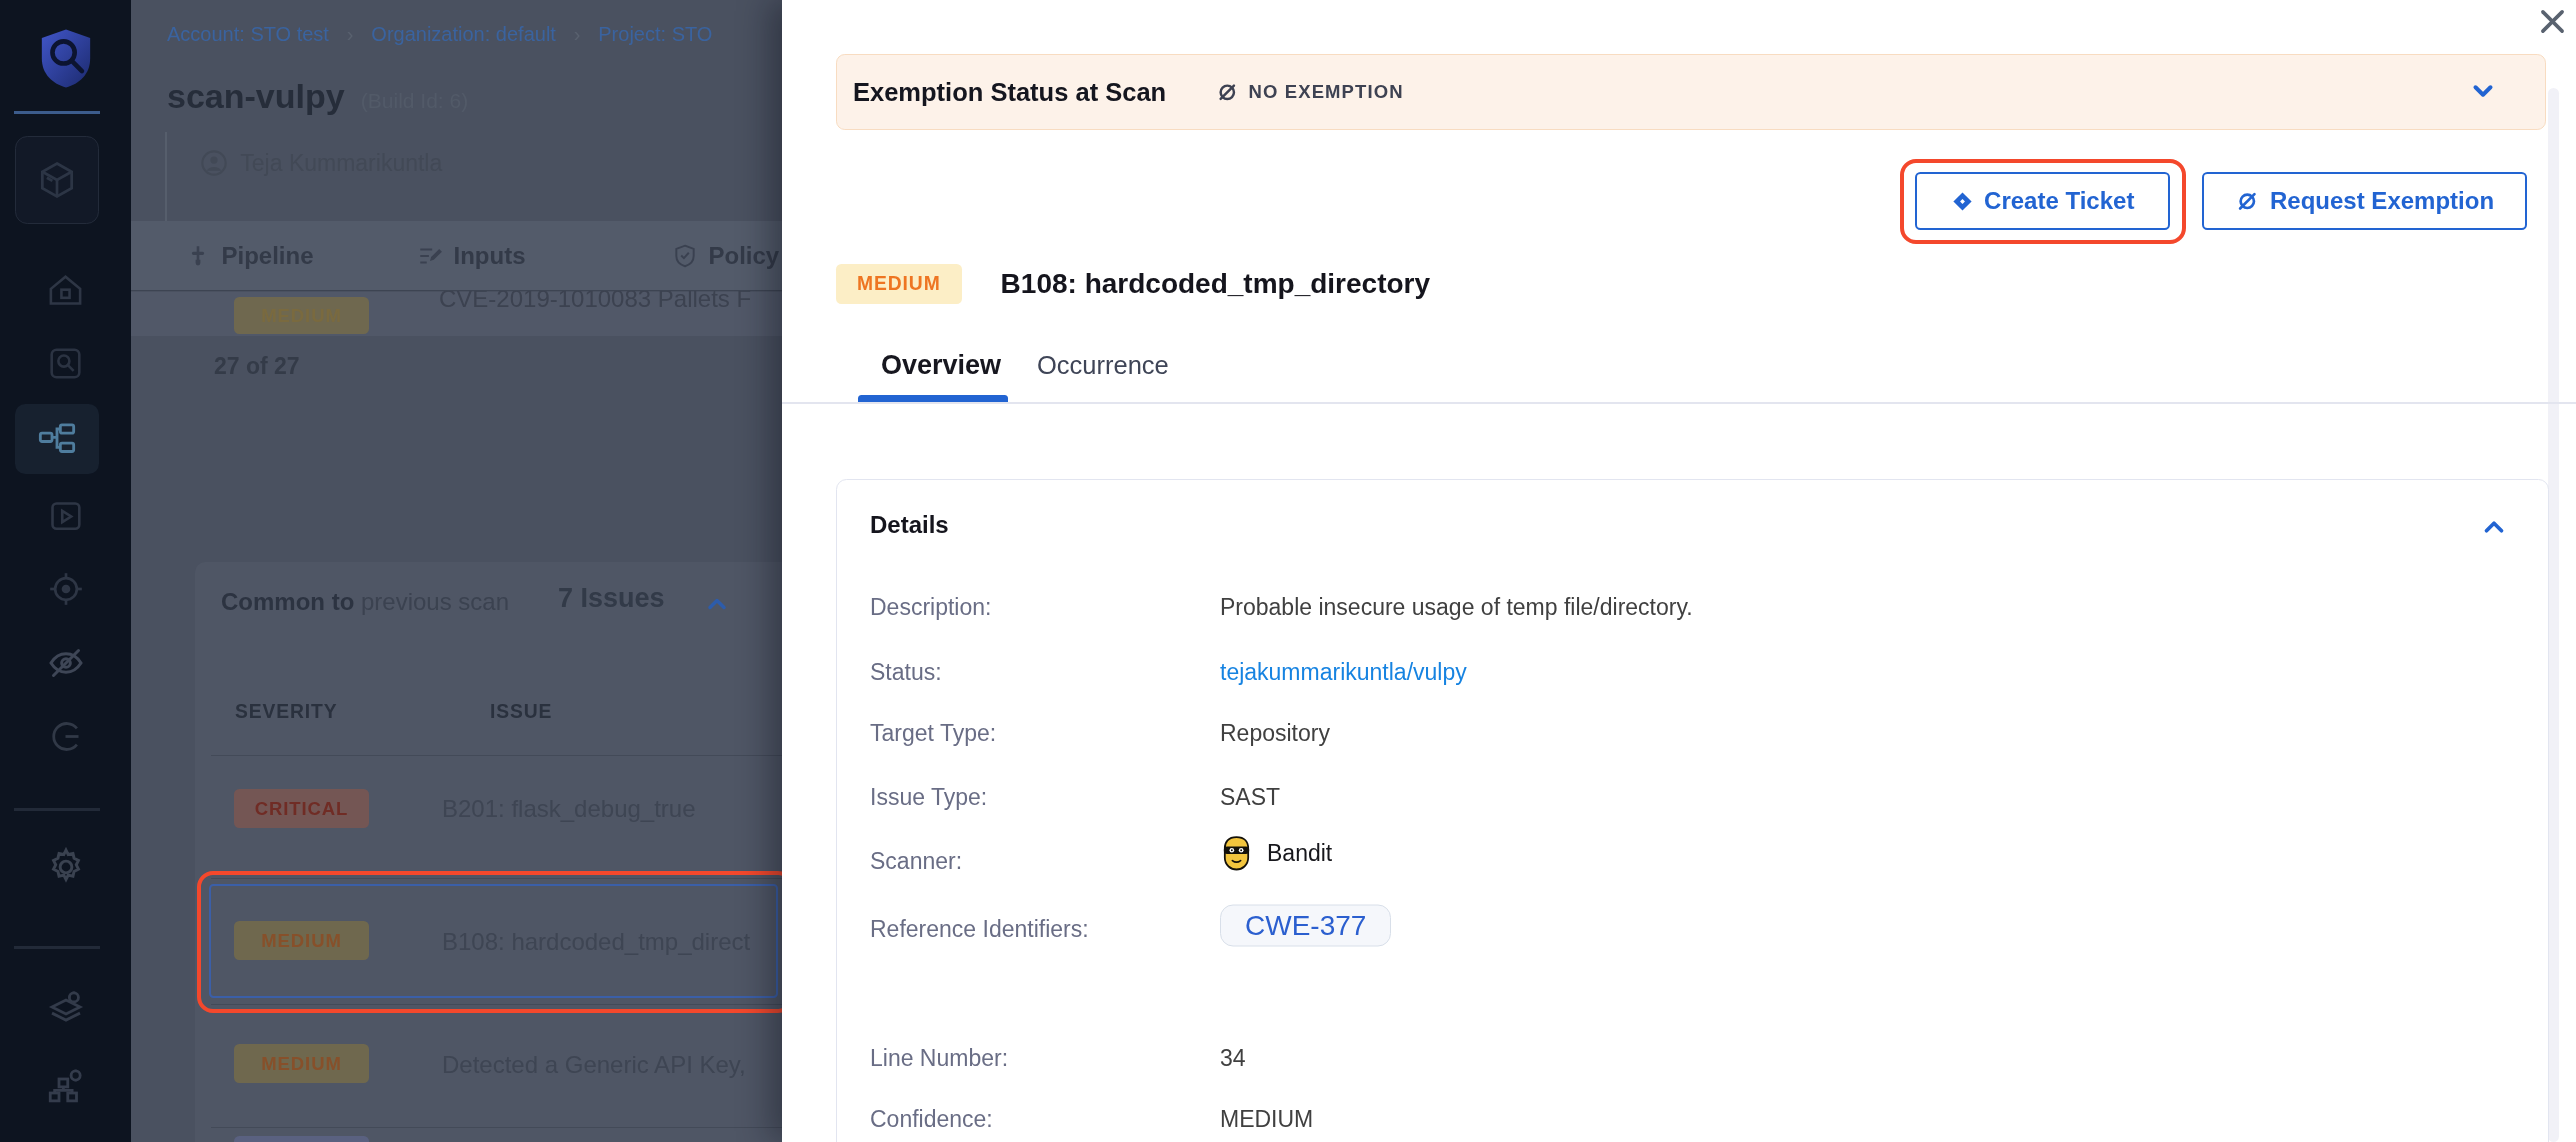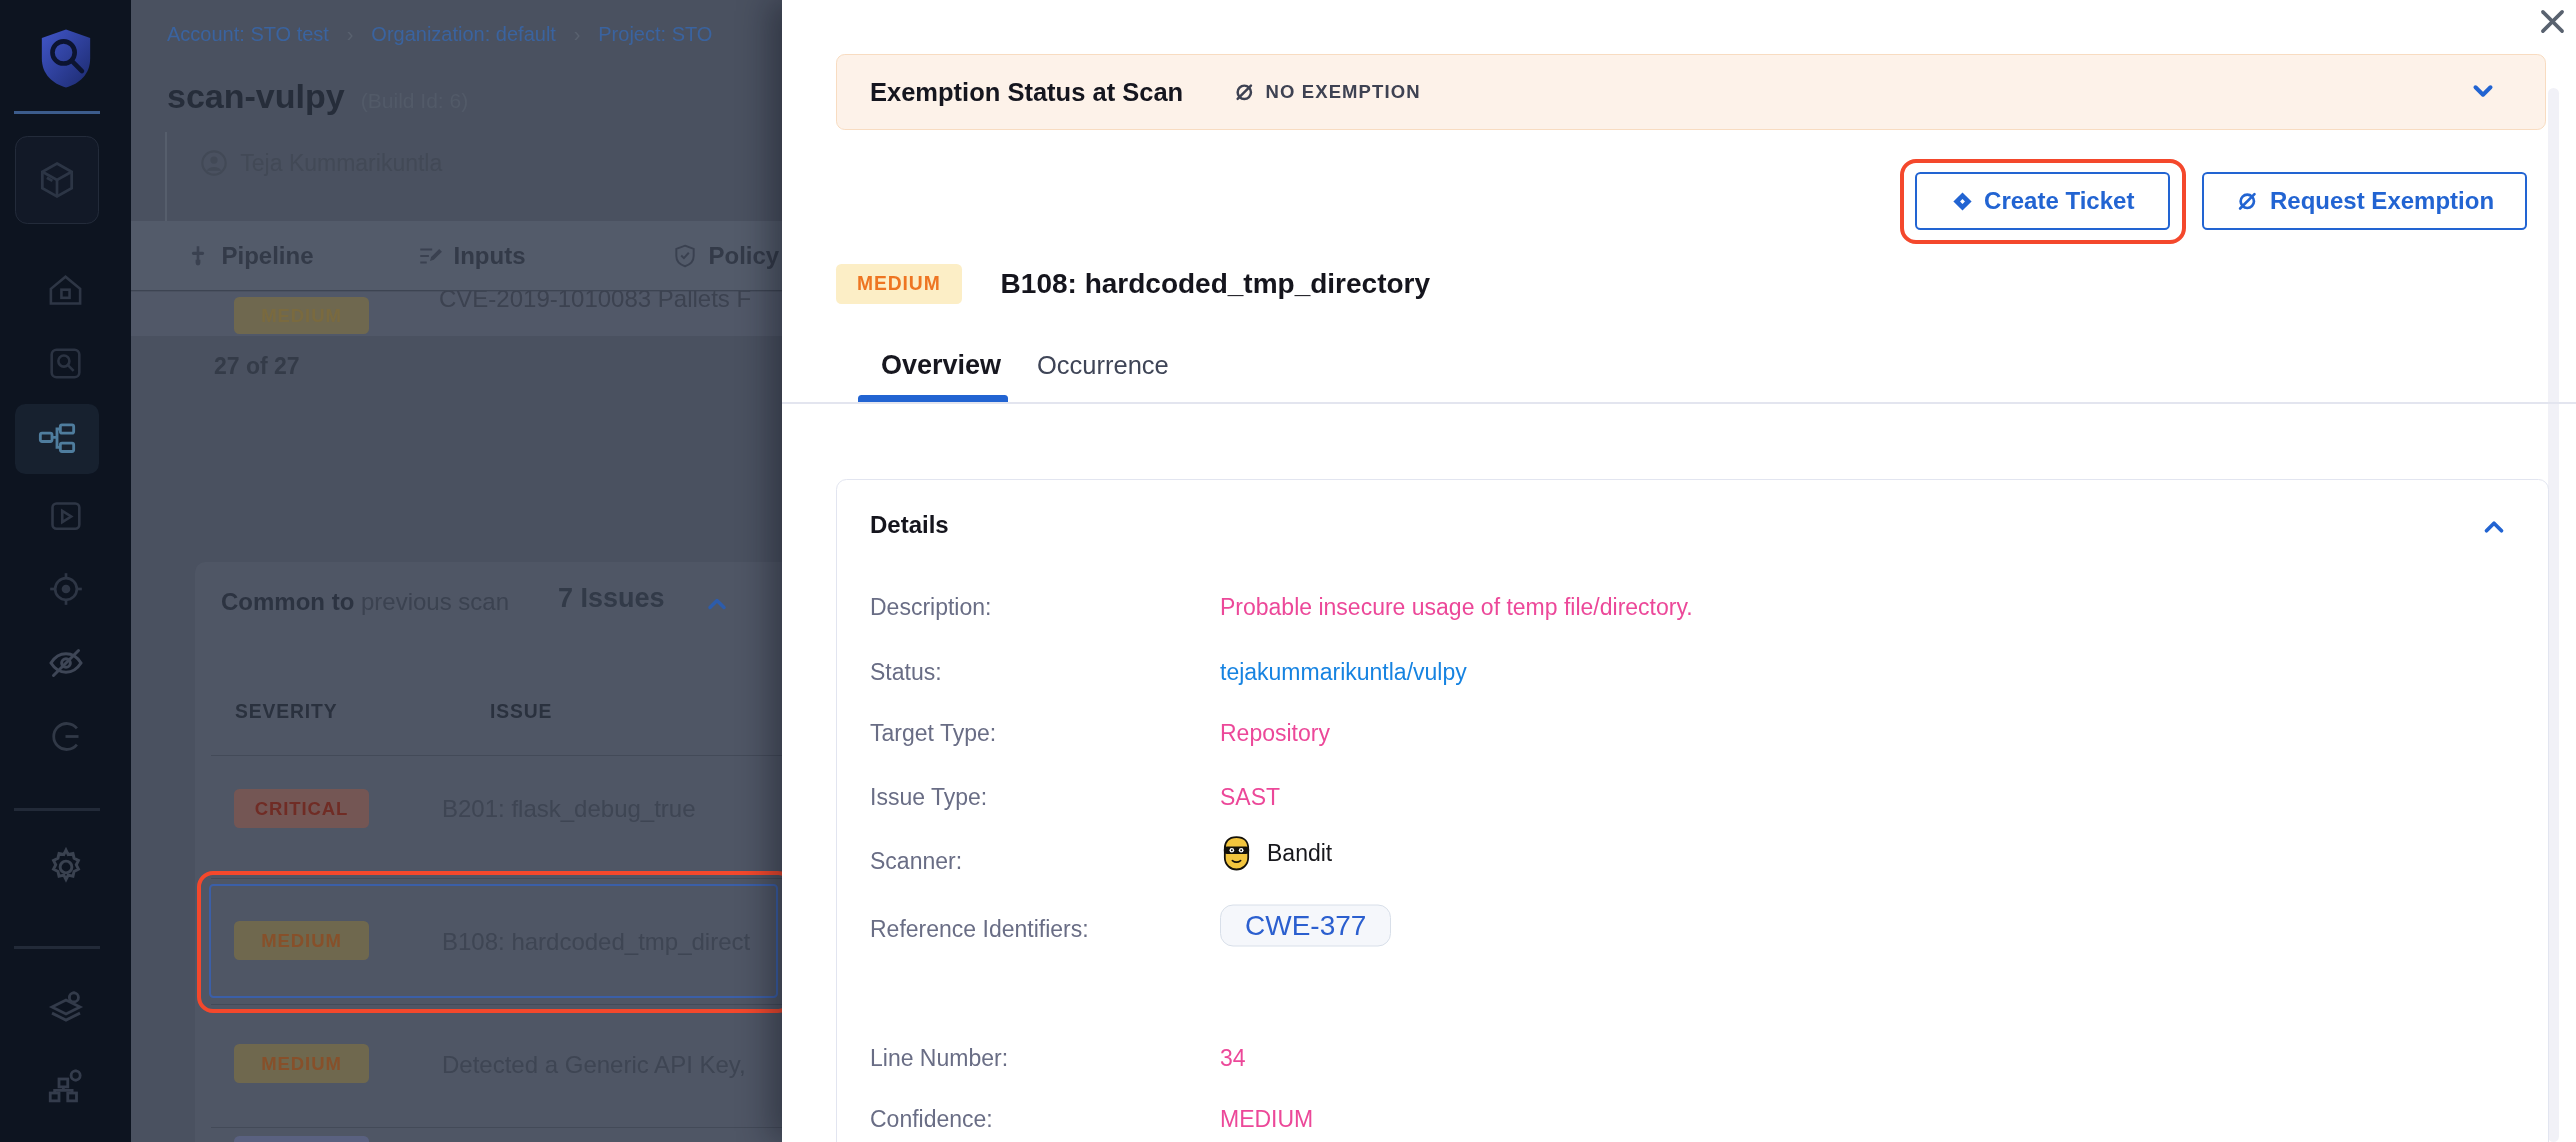--- a/index.html
+++ b/index.html
@@ -50,21 +50,21 @@
   .annring { border:4.4px solid #f4482c; border-radius:16px; position:absolute; z-index:4; pointer-events:none; }
   .ring-row { left:1.8px; top:309px; width:597px; height:142px; }
 
   
   .drawer { position:absolute; left:782px; top:0; width:1794px; height:1142px; background:#ffffff; z-index:10;
             box-shadow:-12.3px 0 30px rgba(10,14,24,0.38); }
   .closex { position:absolute; left:1754px; top:5.3px; width:35px; height:35px; color:#59626f; cursor:pointer; }
   .scrolltrack { position:absolute; left:1766px; top:88px; width:11.4px; height:1054px; background:#f1f1f7; border-radius:6.2px; }
 
   .banner { position:absolute; left:54px; top:54px; width:1710px; height:76px; background:#fdf2e9; border:1.8px solid #f8dcc1; border-radius:8.8px;
-            display:flex; align-items:center; padding-left:33px; }
+            display:flex; align-items:center; padding-left:16px; }
   .banner .btitle { font-size:25.5px; font-weight:bold; color:#15161f; }
   .banner .bstatus { display:flex; align-items:center; gap:8.8px; margin-left:49px; color:#3e4252; }
   .banner .bstatus span { font-size:18.5px; font-weight:bold; letter-spacing:1.1px; }
   .banner .bchev { position:absolute; right:47px; top:21px; color:#2264d2; }
 
   .actbtn { position:absolute; top:172px; height:58px; border:2.2px solid #2264d2; border-radius:5.3px; background:#fff; color:#2264d2;
             display:flex; align-items:center; justify-content:center; gap:10.5px; font-size:24px; font-weight:bold; cursor:pointer; }
   .btn-create { left:1133px; width:255px; }
   .btn-request { left:1420px; width:325px; }
   .ring-btn { left:1118px; top:159px; width:286px; height:85px; }
@@ -77,21 +77,21 @@
   .dtab-ov { position:absolute; left:99px; top:350px; font-size:27px; font-weight:bold; color:#17171f; cursor:pointer; }
   .dtab-oc { position:absolute; left:255px; top:351px; font-size:25.5px; color:#3f4557; cursor:pointer; }
   .tabunderline { position:absolute; left:76px; top:395px; width:150px; height:7px; background:#2264d2; border-radius:3.5px 3.5px 0 0; }
   .tabdivider { position:absolute; left:0; top:402px; width:1794px; height:1.8px; background:#e3e5ef; }
 
   .detailscard { position:absolute; left:54px; top:479px; width:1713px; height:677px; background:#fff; border:1.8px solid #e2e5f0; border-radius:10.5px; }
   .dc-title { position:absolute; left:33px; top:31px; font-size:24px; font-weight:bold; color:#15151d; }
   .dc-chev { position:absolute; right:39px; top:32px; color:#2264d2; cursor:pointer; }
   .frow { position:absolute; left:0; width:100%; height:35px; transform:translateY(-50%); }
   .flabel { position:absolute; left:33px; top:3.5px; font-size:23px; color:#696d85; white-space:nowrap; }
-  .fvalue { position:absolute; left:383px; top:3.5px; font-size:23px; color:#ec4899; white-space:nowrap; }
+  .fvalue { position:absolute; left:383px; top:3.5px; font-size:23px; color:#404040; white-space:nowrap; }
   .fvalue.link { color:#1683e1; cursor:pointer; }
   .chip { position:absolute; left:383px; top:-7px; height:42px; padding:0 24px; background:#f5f7fb; border:1.8px solid #d8dfe9; border-radius:13px;
           display:flex; align-items:center; font-size:28px; color:#2b5fcf; cursor:pointer; }
   .scanval { position:absolute; left:383px; top:-8.8px; display:flex; align-items:center; gap:14px; font-size:23px; color:#17171c; }
 </style>
 </head>
 <body>
 
 <div id="app">
 

